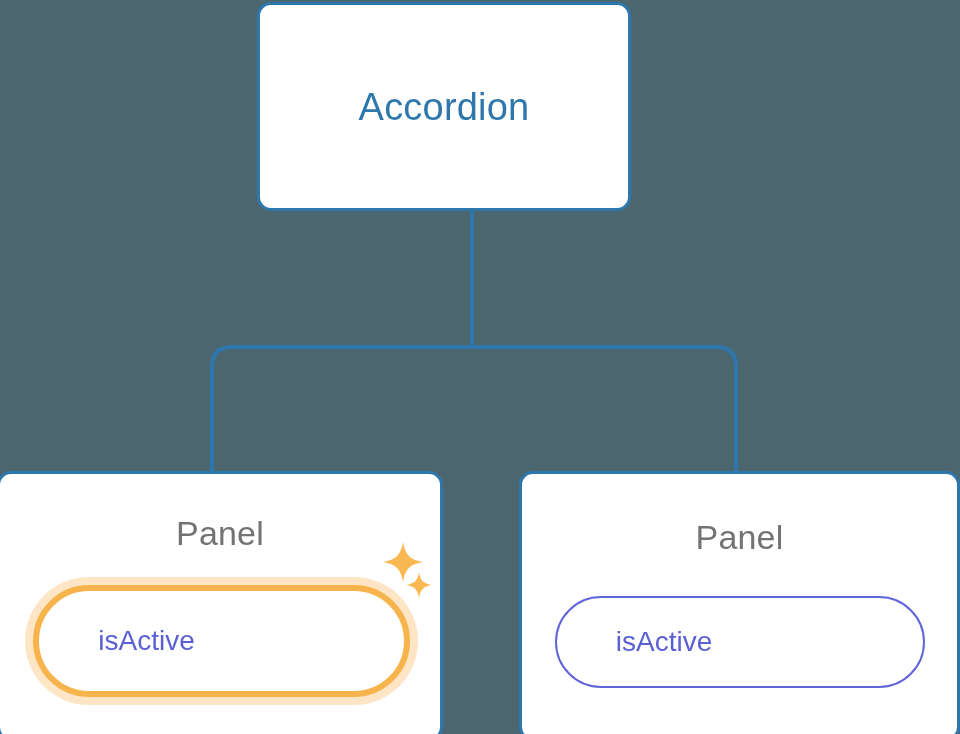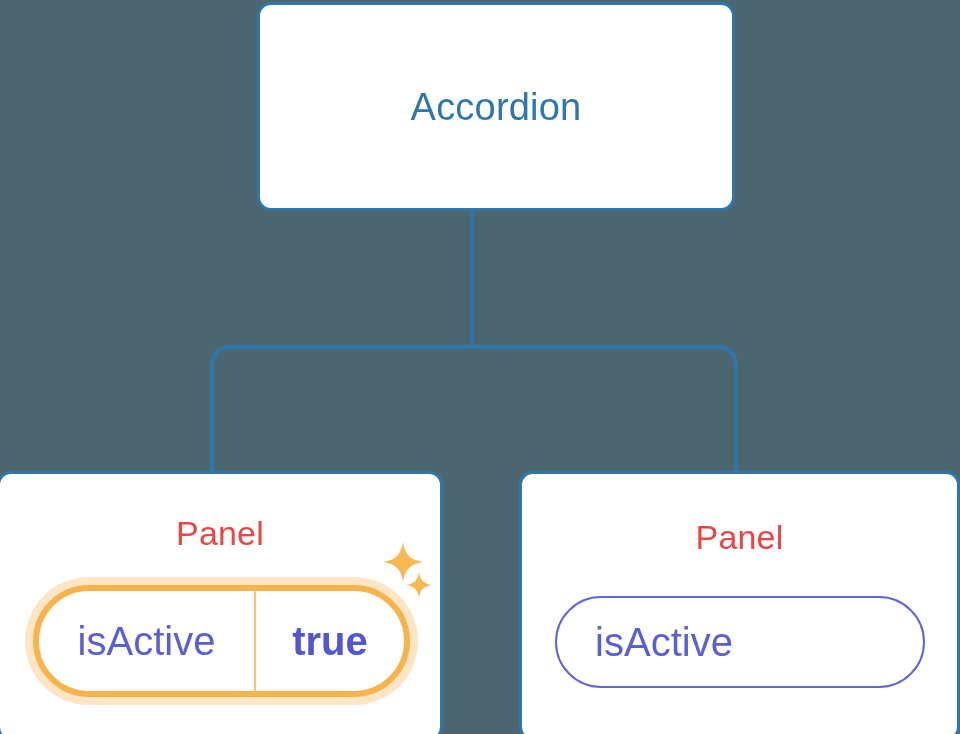--- a/index.html
+++ b/index.html
@@ -37,21 +37,21 @@
     background: #ffffff;
     border: 3px solid #2e77ad;
     border-radius: 14px;
     box-sizing: border-box;
     overflow: visible;
   }
 
   #root-node {
     left: 257px;
     top: 2px;
-    width: 478px;
+    width: 374px;
     height: 209px;
   }
   #root-node .node-title {
     position: absolute;
     left: 0;
     right: 0;
     top: 50%;
     transform: translateY(-50%);
     text-align: center;
     font-size: 38px;
@@ -72,42 +72,42 @@
     width: 441px;
   }
 
   .leaf-node .node-title {
     position: absolute;
     left: 0;
     right: 0;
     top: 40px;
     text-align: center;
     font-size: 34px;
-    color: #ef4444;
+    color: #737373;
     letter-spacing: 0.2px;
   }
   #panel-node-left .node-title { top: 40px; }
   #panel-node-right .node-title { top: 44px; }
 
   
   .prop-pill {
     position: absolute;
     display: flex;
     align-items: stretch;
     box-sizing: border-box;
     background: #ffffff;
     border-radius: 999px;
   }
   .prop-key,
   .prop-val {
     display: flex;
     align-items: center;
     justify-content: center;
     box-sizing: border-box;
-    font-size: 40px;
+    font-size: 28px;
     color: #5b5fd4;
     white-space: nowrap;
   }
 
   
   .prop-pill.plain {
     border: 2px solid #6366d8;
   }
   .prop-pill.plain .prop-key {
     flex: 0 0 214px;
@@ -179,21 +179,20 @@
   <div id="root-node" class="node-card">
     <div class="node-title">Accordion</div>
   </div>
 
   <div id="panel-node-left" class="node-card leaf-node">
     <div class="node-title">Panel</div>
   </div>
 
   <div id="prop-pill-left" class="prop-pill highlight">
     <div class="prop-key">isActive</div>
-    <div class="prop-val">true</div>
   </div>
 
   <svg id="sparkle-large" class="sparkle" viewBox="0 0 40 40" xmlns="http://www.w3.org/2000/svg">
     <path d="M20 0 C22.2 13.0 27.0 17.8 40 20 C27.0 22.2 22.2 27.0 20 40 C17.8 27.0 13.0 22.2 0 20 C13.0 17.8 17.8 13.0 20 0 Z" fill="#f9b851"></path>
   </svg>
   <svg id="sparkle-small" class="sparkle" viewBox="0 0 26 26" xmlns="http://www.w3.org/2000/svg">
     <path d="M13 0 C14.4 8.5 17.5 11.6 26 13 C17.5 14.4 14.4 17.5 13 26 C11.6 17.5 8.5 14.4 0 13 C8.5 11.6 11.6 8.5 13 0 Z" fill="#f9b851"></path>
   </svg>
 
   <div id="panel-node-right" class="node-card leaf-node">

